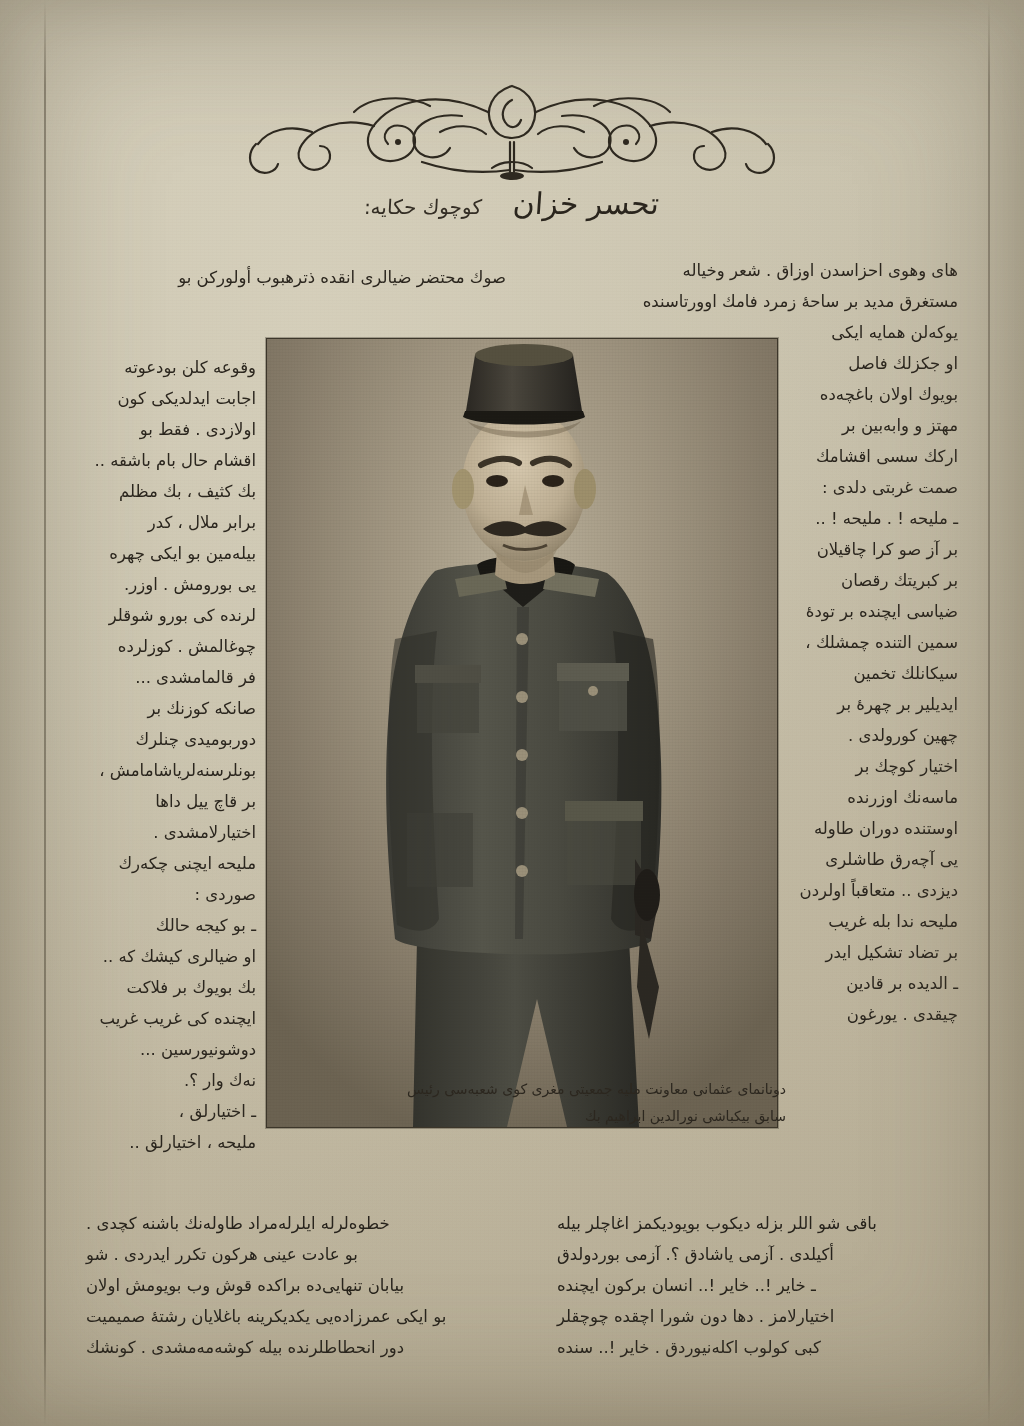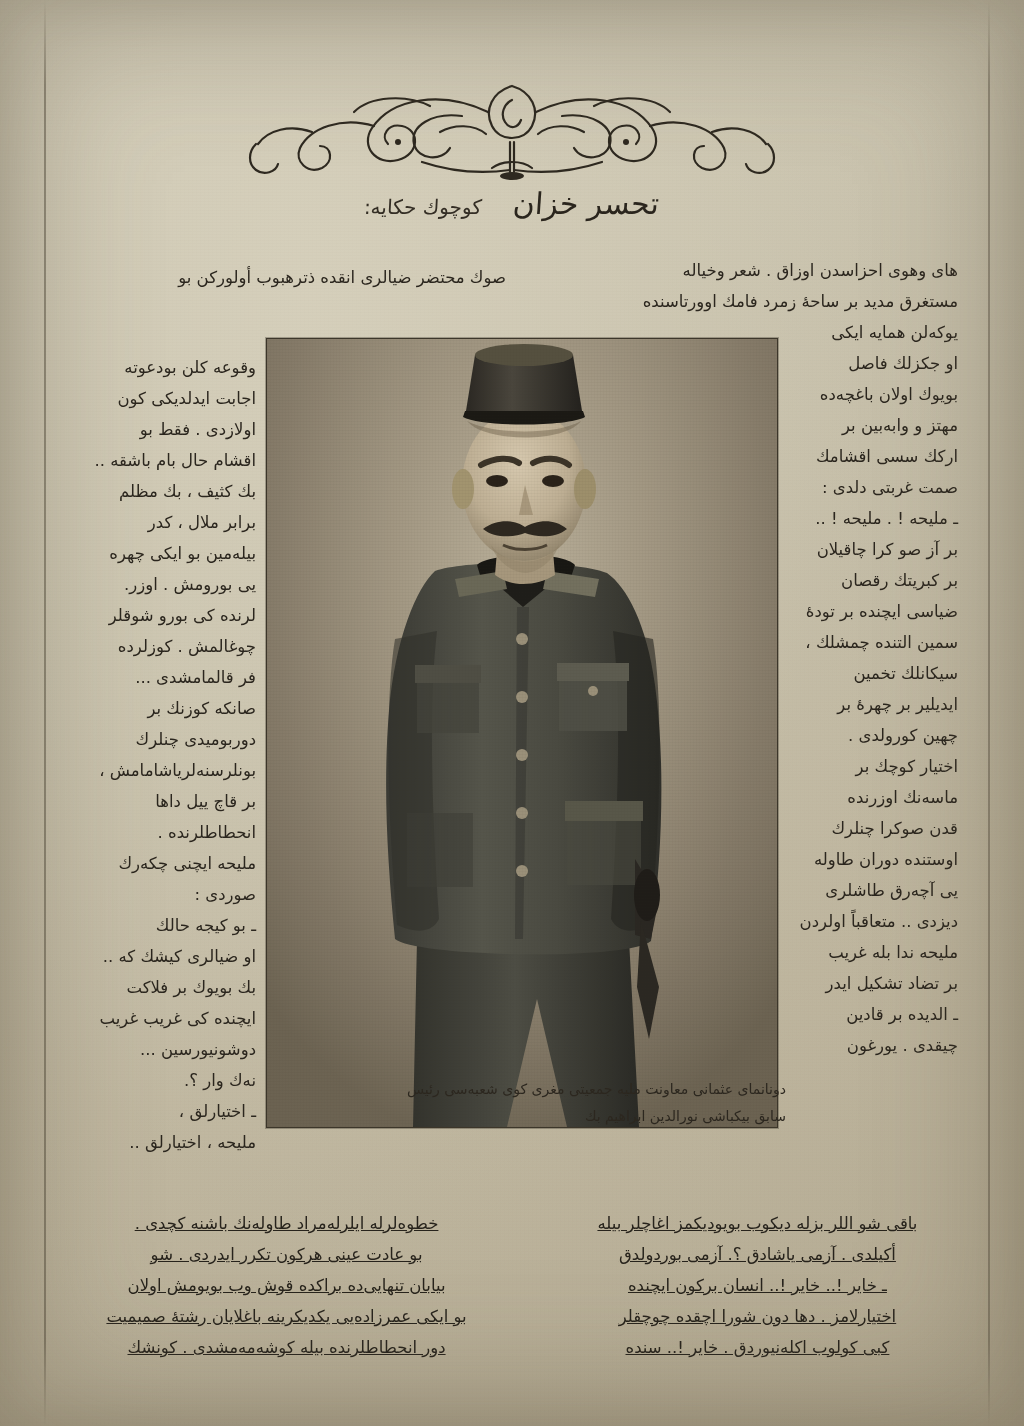--- a/index.html
+++ b/index.html
@@ -109,24 +109,23 @@
     top: 352px;
     left: 86px;
     width: 170px;
   }
   .bottom-block {
     position: absolute;
     left: 86px;
     right: 66px;
     top: 1208px;
     direction: rtl;
-    text-align: center;
+    text-align: left;
     font-size: 16.5px;
     line-height: 31px;
-    text-decoration: underline;
   }
   .bottom-cols {
     display: flex;
     flex-direction: row-reverse;
     justify-content: space-between;
     gap: 28px;
   }
   .bottom-col { width: 46%; }
 
   .line { white-space: nowrap; }
@@ -232,21 +231,20 @@
     <div class="line">ـ ملیحه ! . ملیحه ! ..</div>
     <div class="line">بر آز صو كرا چاقیلان</div>
     <div class="line">بر كبریتك رقصان</div>
     <div class="line">ضیاسی ایچنده بر تودهٔ</div>
     <div class="line">سمین التنده چمشلك ،</div>
     <div class="line">سیكانلك تخمین</div>
     <div class="line">ایدیلیر بر چهرهٔ بر</div>
     <div class="line">چهین كورولدی .</div>
     <div class="line">اختیار كوچك بر</div>
     <div class="line">ماسه‌نك اوزرنده</div>
-    <div class="line">قدن صوكرا چنلرك</div>
     <div class="line">اوستنده دوران طاوله</div>
     <div class="line">یی آچه‌رق طاشلری</div>
     <div class="line">دیزدی .. متعاقباً اولردن</div>
     <div class="line">ملیحه ندا بله غریب</div>
     <div class="line">بر تضاد تشكیل ایدر</div>
     <div class="line">ـ الدیده بر قادین</div>
     <div class="line">چیقدی . یورغون</div>
   </div>
 
   <div class="col col-left">
@@ -258,21 +256,21 @@
     <div class="line">برابر ملال ، كدر</div>
     <div class="line">بیله‌مین بو ایكی چهره</div>
     <div class="line">یی بورومش . اوزر.</div>
     <div class="line">لرنده كی بورو شوقلر</div>
     <div class="line">چوغالمش . كوزلرده</div>
     <div class="line">فر قالمامشدی ...</div>
     <div class="line">صانكه كوزنك بر</div>
     <div class="line">دوربومیدی چنلرك</div>
     <div class="line">بونلرسنه‌لریاشامامش ،</div>
     <div class="line">بر قاچ ییل داها</div>
-    <div class="line">انحطاطلرنده .</div>
+    <div class="line">اختیارلامشدی .</div>
     <div class="line">ملیحه ایچنی چكه‌رك</div>
     <div class="line">صوردی :</div>
     <div class="line">ـ بو كیجه حالك</div>
     <div class="line">او ضیالری كیشك كه ..</div>
     <div class="line">بك بویوك بر فلاكت</div>
     <div class="line">ایچنده كی غریب غریب</div>
     <div class="line">دوشونیورسین ...</div>
     <div class="line">نه‌ك وار ؟.</div>
     <div class="line">ـ اختیارلق ،</div>
     <div class="line">ملیحه ، اختیارلق ..</div>

